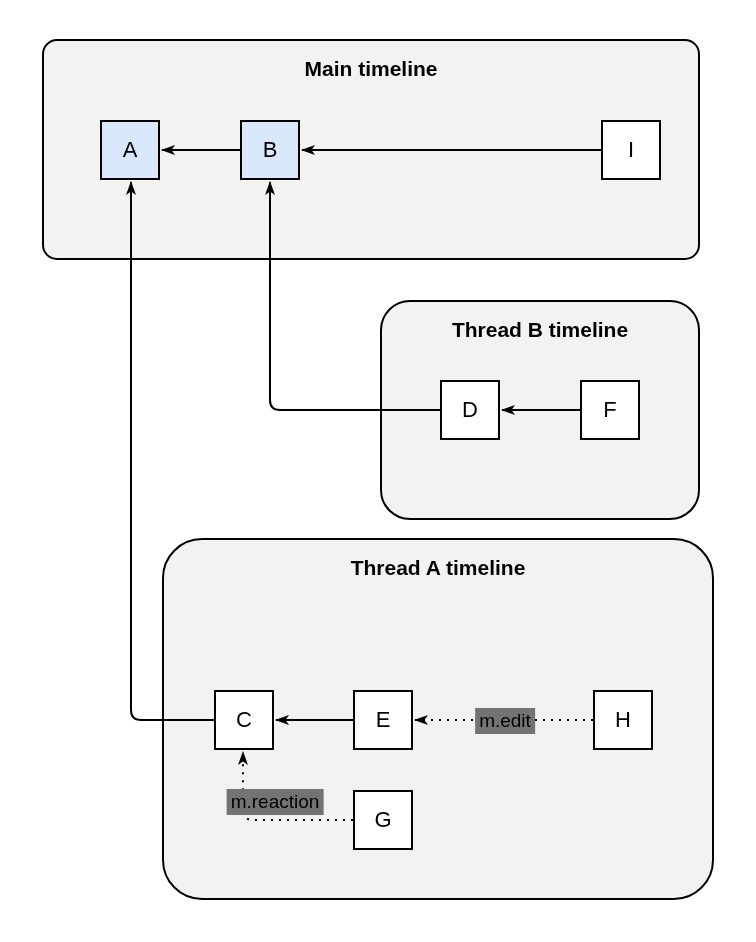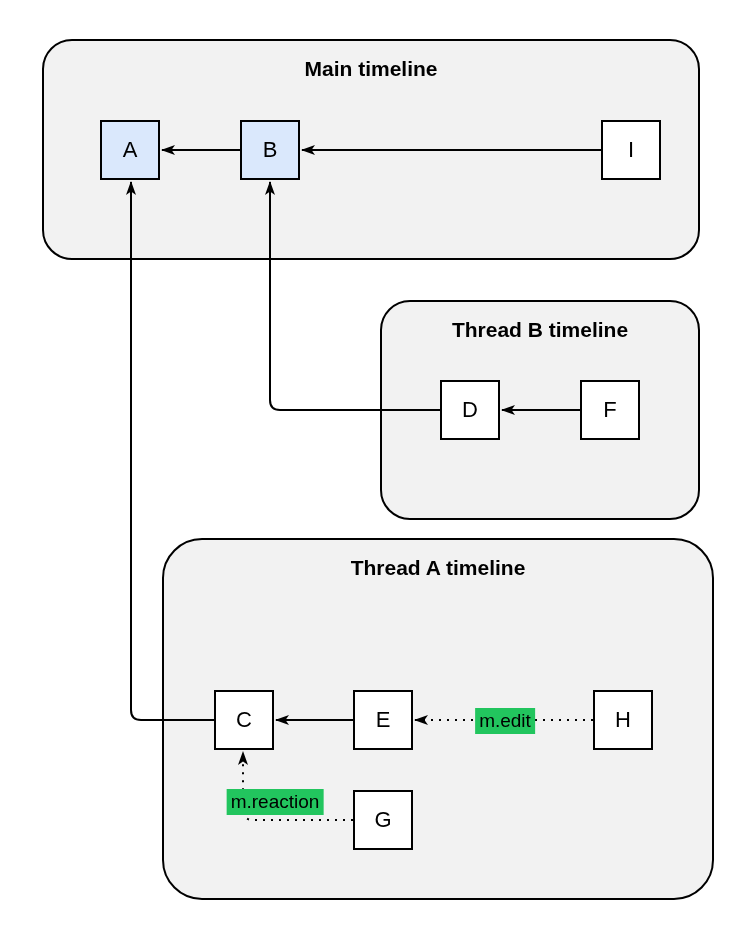--- a/index.html
+++ b/index.html
@@ -59,34 +59,34 @@
     align-items: center;
     justify-content: center;
     font-size: 22px;
     line-height: 1;
     color: #000000;
   }
   .node.hl { background: #dae8fc; }
   .edge-label {
     position: absolute;
     transform: translate(-50%, -50%);
-    background: #22c55e;
+    background: #737373;
     padding: 2px 4px;
     font-size: 19px;
     line-height: 22px;
     white-space: nowrap;
     color: #000000;
   }
 </style>
 </head>
 <body>
 
 <div class="canvas">
 
-  <div class="group r30" style="left:42px; top:39px; width:658px; height:221px;">
+  <div class="group r30" style="left:42px; top:39px; width:658px; height:221px;border-radius:15px;">
     <div class="group-title">Main timeline</div>
   </div>
 
   <div class="group r40" style="left:162px; top:538px; width:552px; height:362px;">
     <div class="group-title">Thread A timeline</div>
   </div>
 
   <div class="group r30" style="left:380px; top:300px; width:320px; height:220px;">
     <div class="group-title">Thread B timeline</div>
   </div>

